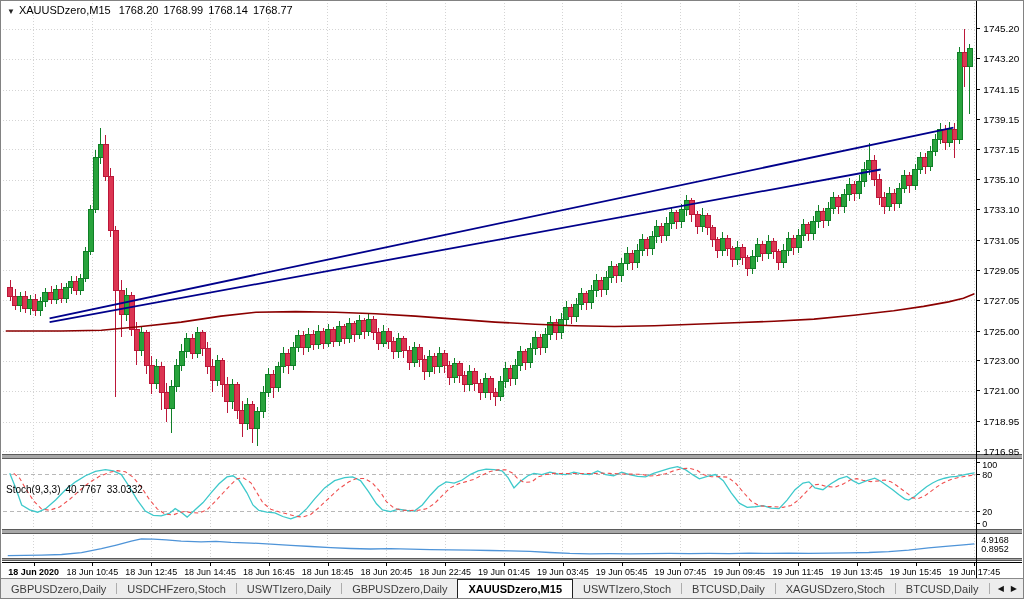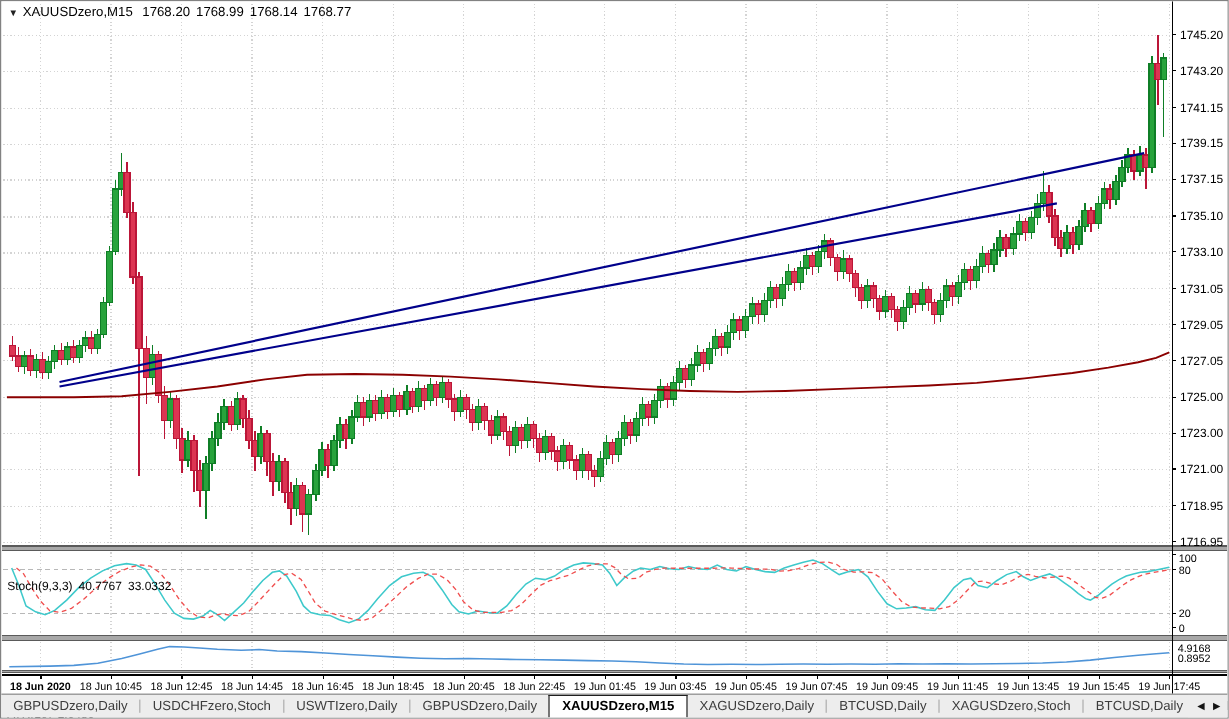--- a/index.html
+++ b/index.html
@@ -616,21 +616,21 @@
       <span>▶</span>
     </div>
   <div class="tab">GBPUSDzero,Daily</div>
       <div class="tab-sep"></div>
       <div class="tab">USDCHFzero,Stoch</div>
       <div class="tab-sep"></div>
       <div class="tab">USWTIzero,Daily</div>
       <div class="tab-sep"></div>
       <div class="tab">GBPUSDzero,Daily</div>
       <div class="tab active">XAUUSDzero,M15</div>
-      <div class="tab">XAGUSDzero,Daily</div>
+      <div class="tab">USWTIzero,Stoch</div>
       <div class="tab-sep"></div>
       <div class="tab">BTCUSD,Daily</div>
       <div class="tab-sep"></div>
       <div class="tab">XAGUSDzero,Stoch</div>
       <div class="tab-sep"></div>
       <div class="tab">BTCUSD,Daily</div>
       <div class="tab-sep"></div>
       <div class="tab">USDIndex</div>
     </div>
 </div>

